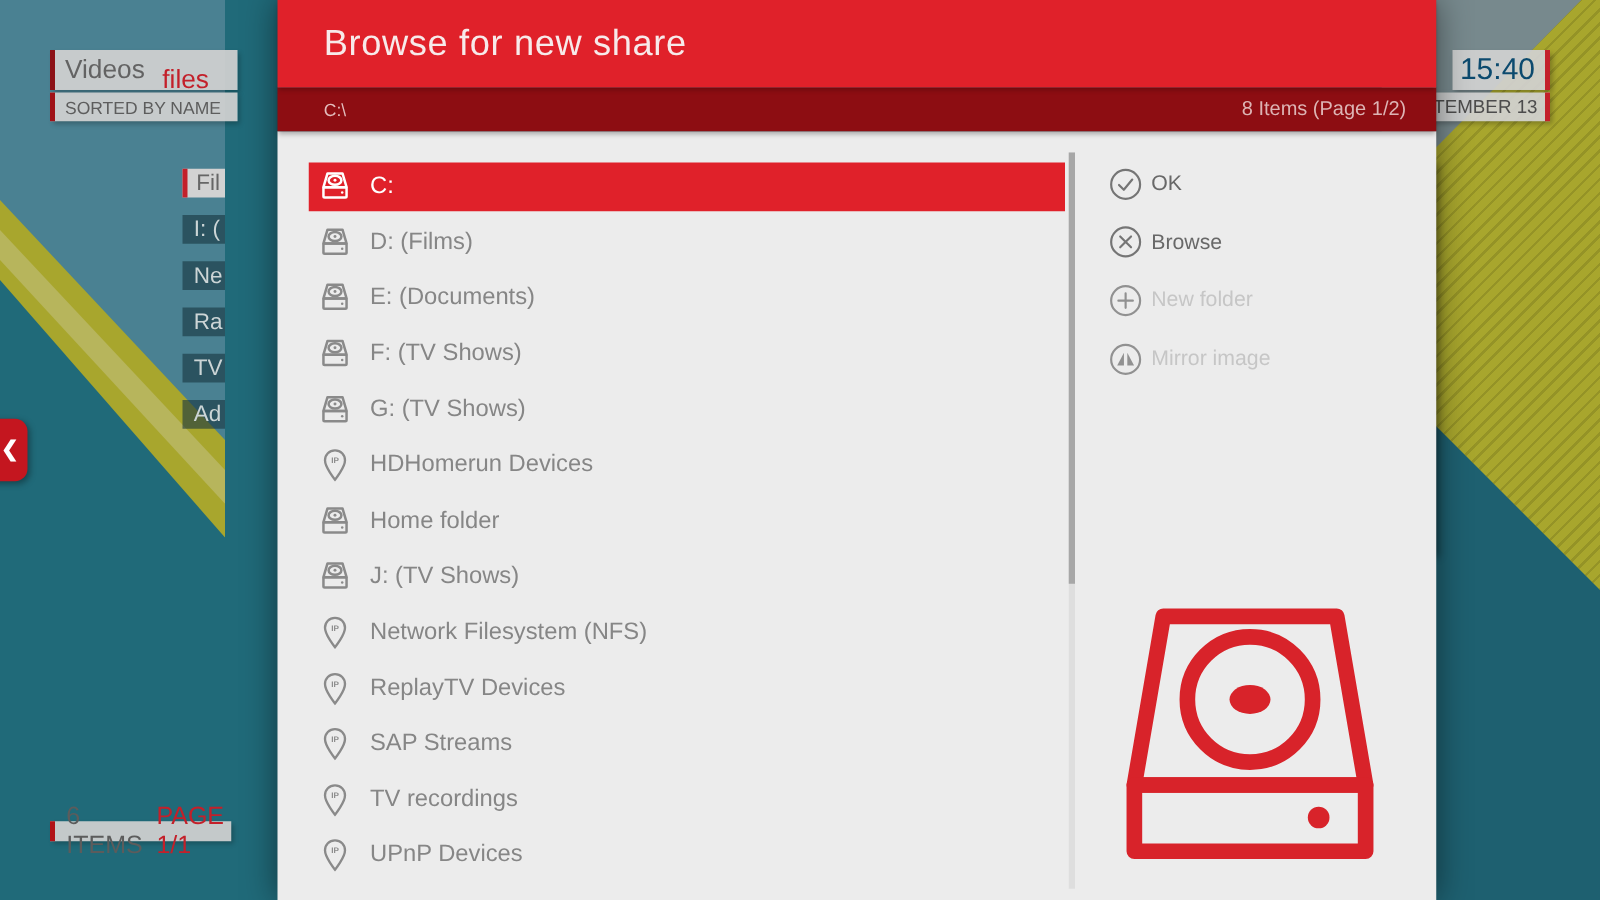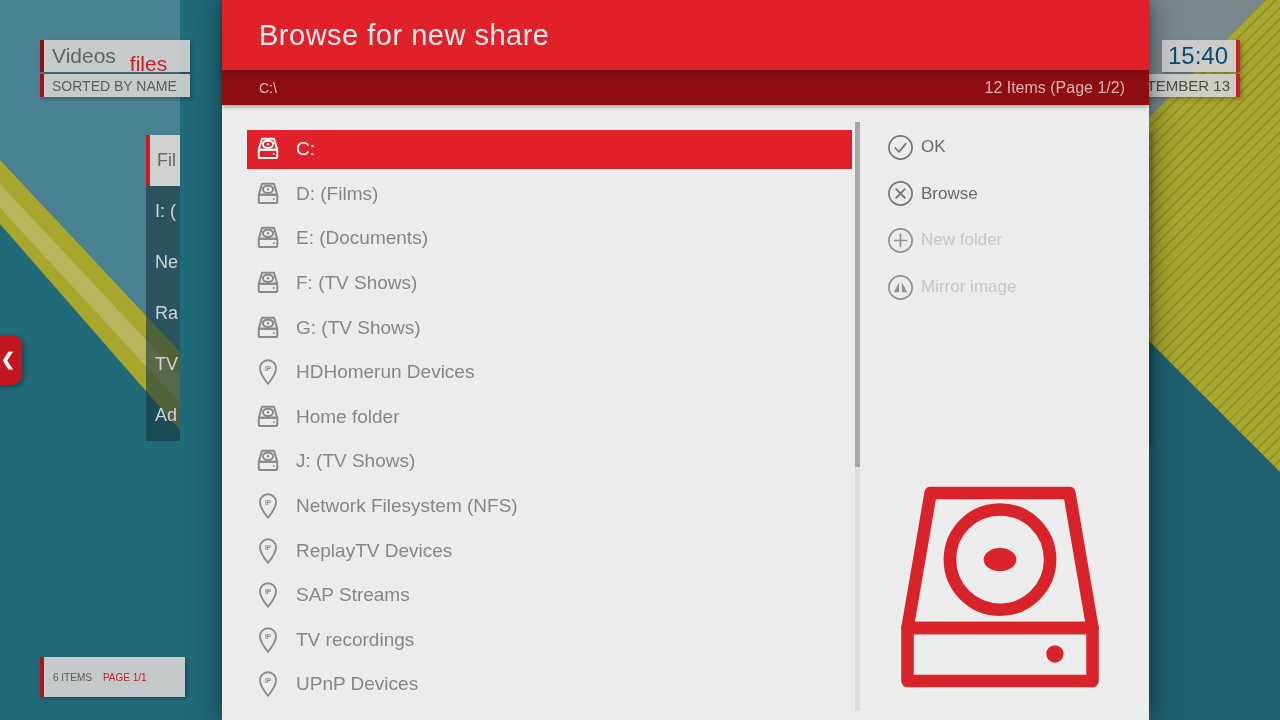--- a/index.html
+++ b/index.html
@@ -35,27 +35,27 @@
   .strip-videos .t1 { color:#636363; }
   .strip-videos .t2 { color:#c3202a;margin-top:16px; }
   .strip-sorted { left:40px; top:74px; width:150px; height:23px;
     border-left:4px solid #a01218; padding-left:8px; font-size:14px; color:#5d5d5d; }
   .strip-clock { left:1162px; top:40px; width:78px; height:32px;
     border-right:4px solid #c3202a; justify-content:flex-end; padding-right:8px;
     font-size:24px; color:#0c4a6e; }
   .strip-date { left:1105px; top:74px; width:135px; height:23px;
     border-right:4px solid #c3202a; justify-content:flex-end; padding-right:6px;
     font-size:15px; color:#4c4c4c; white-space:nowrap; overflow:hidden; }
-  .strip-footer { left:40px; top:657px; width:145px; height:40px;
-    border-left:4px solid #b11217; padding-left:9px; font-size:10px; gap:11px; }
+  .strip-footer { left:40px; top:657px; width:145px; height:16px;
+    border-left:4px solid #b11217; padding-left:9px; font-size:20px; gap:11px; }
   .strip-footer .t1 { color:#5c5c5c; }
   .strip-footer .t2 { color:#c3202a; }
 
   .bg-sidebar { position:absolute; left:146px; top:135px; width:34px; z-index:2; }
-  .bg-sidebar .side-item { height:51px; margin-bottom:0; display:flex; align-items:center;
+  .bg-sidebar .side-item { height:23px; margin-bottom:14px; display:flex; align-items:center;
     padding-left:9px; font-size:18px; color:#ccd5d6; background:rgba(23,53,63,.6);
     overflow:hidden; white-space:nowrap; }
   .bg-sidebar .side-item.selected { background:#d2d2d2; color:#666;
     border-left:4px solid #c3202a; padding-left:7px; }
 
   .chevron-btn { position:absolute; left:-22px; top:335px; width:44px; height:50px;
     background:#c4161f; border-radius:10px; z-index:2; box-shadow:2px 2px 5px rgba(0,0,0,.35); }
   .chevron-btn span { position:absolute; right:7px; top:50%; transform:translateY(-54%);
     color:#fff; font-size:17px; font-weight:bold; }
 
@@ -137,21 +137,21 @@
 <div class="chevron-btn">
   <span>❮</span>
 </div>
 
 <div class="dialog">
   <div class="dlg-header">
     <span class="dlg-title">Browse for new share</span>
   </div>
   <div class="dlg-path">
     <span class="path-text">C:\</span>
-    <span class="items-info">12 Items (Page 1/2)</span>
+    <span class="items-info">8 Items (Page 1/2)</span>
   </div>
   <div class="dlg-body">
     <div class="share-list" id="share-list">
         <div class="row selected">
           <div class="row-inner">
             <span class="icon">
               <svg viewBox="0 0 24 24" width="30" height="30">
     <g stroke="#ffffff" fill="none" stroke-width="1.6" stroke-linejoin="round" stroke-linecap="round">
                   <path d="M7.2 3.8 H16.8 L19.4 12.6 H4.6 Z"></path>
     <rect x="4.6" y="12.6" width="14.8" height="6.6" rx="0.8"></rect>

